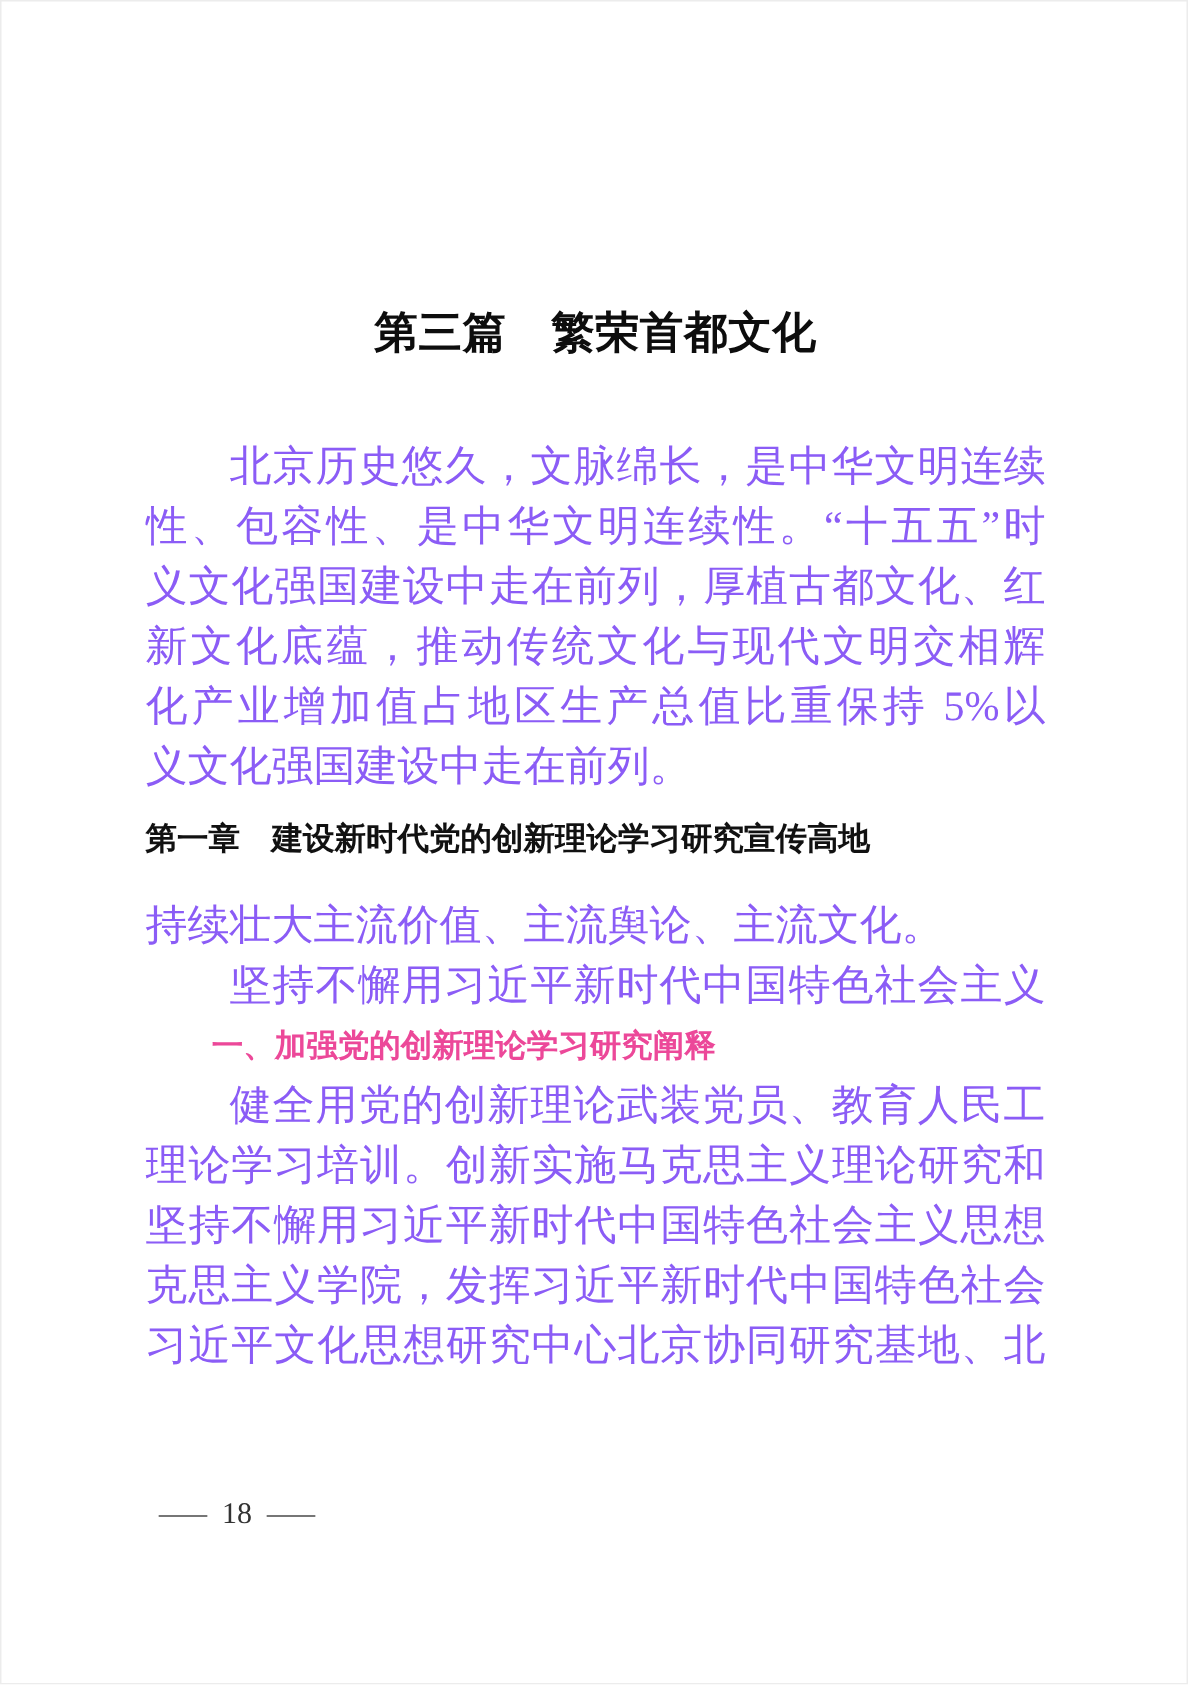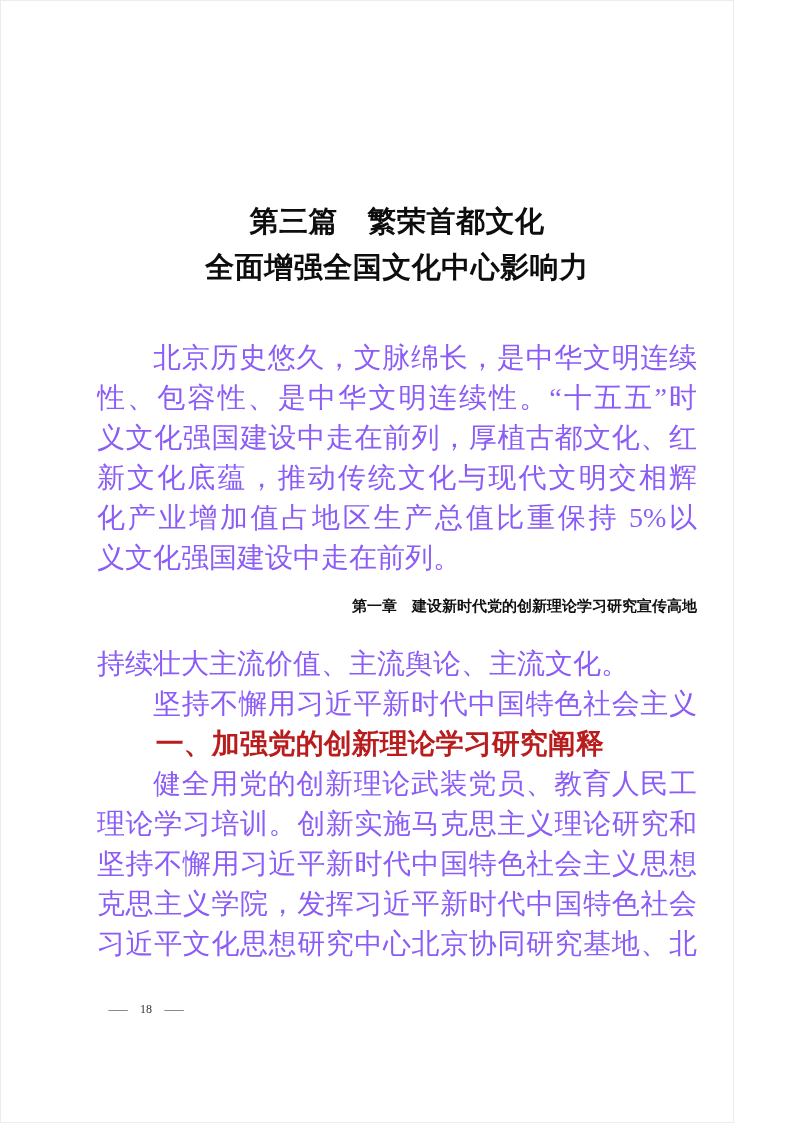--- a/index.html
+++ b/index.html
@@ -2,21 +2,21 @@
 <html><head>
 <meta charset="utf-8">
 <style>
   html, body {
     margin: 0;
     padding: 0;
     background: #ffffff;
   }
   .page {
     position: relative;
-    width: 734px;
+    width: 792px;
     height: 1123px;
     background: #ffffff;
     box-shadow: inset 0 0 0 1px #ececec;
     overflow: hidden;
     font-family: "Liberation Serif", serif;
     color: #212121;
   }
   .content {
     position: absolute;
     left: 97px;
@@ -51,43 +51,43 @@
     text-indent: 2em;
   }
   .tline.lastline {
     text-align: right;
     text-align-last: left;
   }
   .chapter-heading {
     margin-top: 8px;
     height: 40px;
     line-height: 40px;
-    text-align: right;
+    text-align: left;
     font-family: "Liberation Sans", sans-serif;
     font-weight: bold;
-    font-size: 15px;
+    font-size: 21px;
     color: #111111;
   }
   .para.second {
     margin-top: 18px;
   }
   .section-heading {
     height: 40px;
     line-height: 40px;
     text-indent: 2.1em;
     font-family: Liberation Sans, sans-serif;
     font-weight: bold;
-    font-size: 28px;
-    color: #b91c1c;
+    font-size: 21px;
+    color: #ec4899;
   }
   .footer {
     position: absolute;
     left: 112px;
     top: 996px;
-    font-size: 12px;
+    font-size: 20px;
     line-height: 26px;
     color: #3a3a3a;
     font-family: "Liberation Serif", serif;
   }
   .footer .pgnum {
     display: inline-block;
     margin: 0 16px;
     color: #333333;
   }
   .footer .dash {
@@ -97,21 +97,20 @@
   }
 </style>
 </head>
 <body>
 
 <div class="page">
   <div class="content">
 
     <div class="doc-title">
       <div>第三篇　繁荣首都文化</div>
-      <div>全面增强全国文化中心影响力</div>
     </div>
 
     <div class="para first">
       <div class="tline indent">北京历史悠久，文脉绵长，是中华文明连续性、创新性、统一</div>
       <div class="tline">性、包容性、是中华文明连续性。“十五五”时期，聚焦建设中国特</div>
       <div class="tline">义文化强国建设中走在前列，厚植古都文化、红色文化、京味文化、创</div>
       <div class="tline">新文化底蕴，推动传统文化与现代文明交相辉映。到 2022 年，文</div>
       <div class="tline">化产业增加值占地区生产总值比重保持 5%以上，努力在社会主</div>
       <div class="tline lastline">义文化强国建设中走在前列。</div>
     </div>

